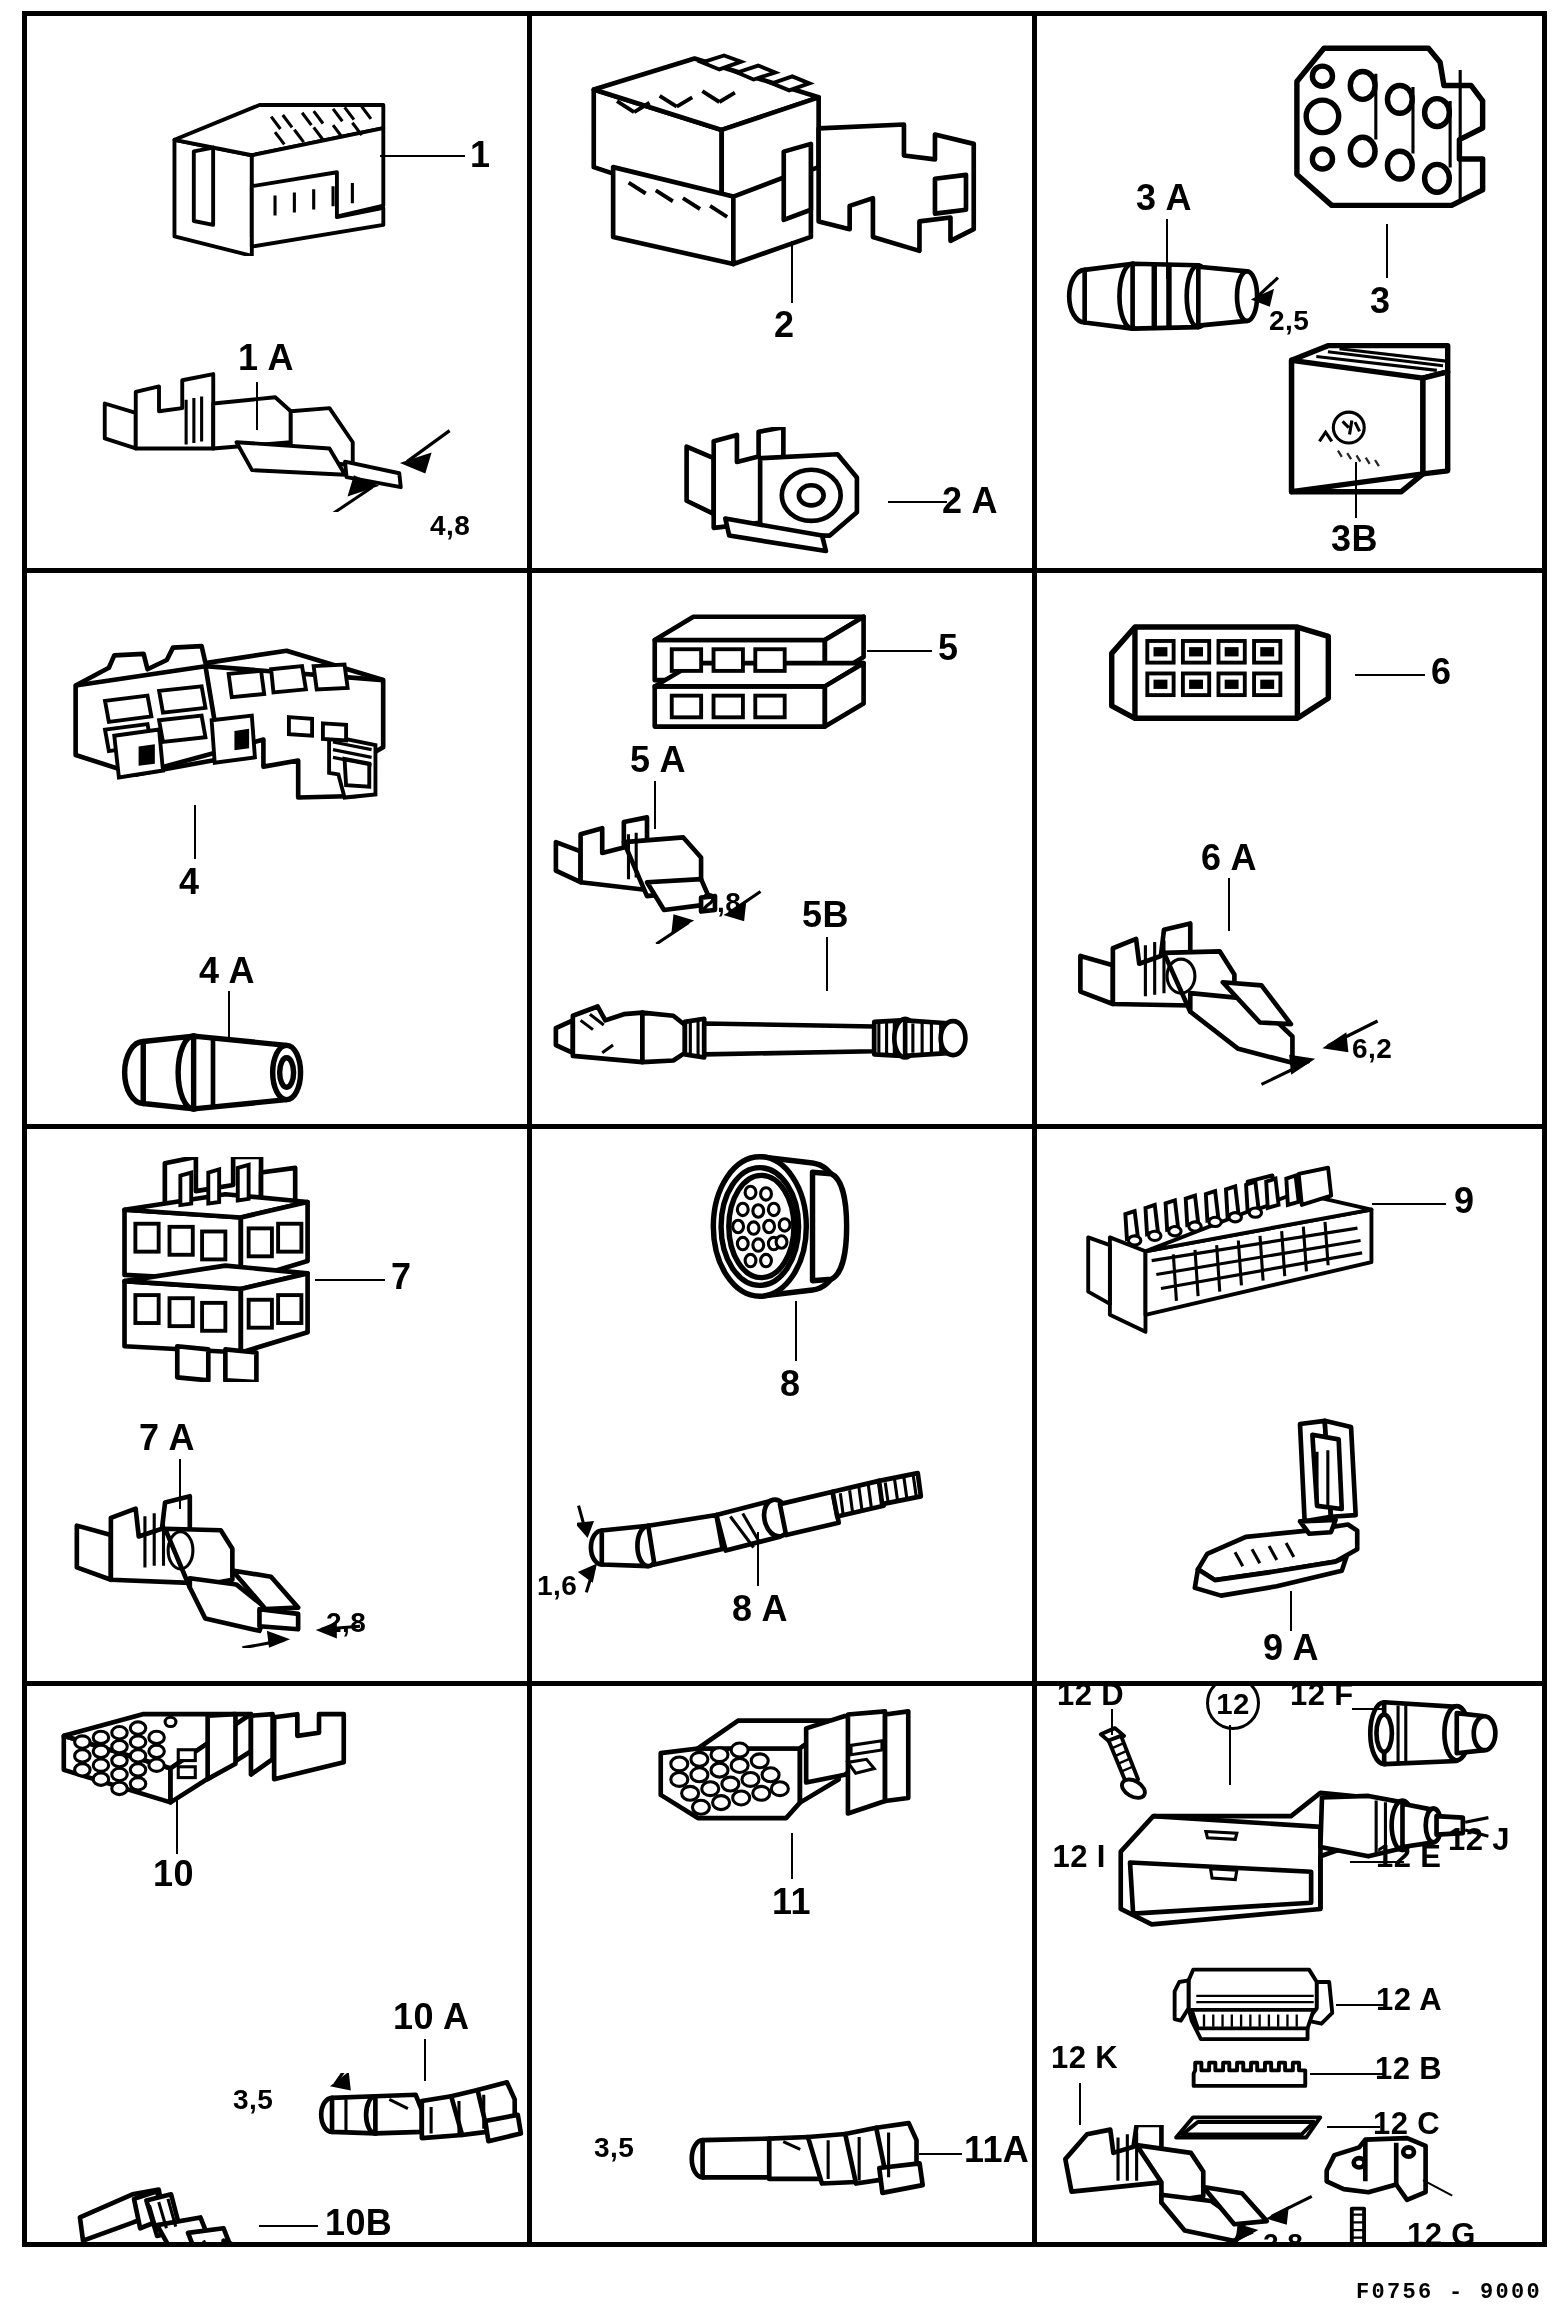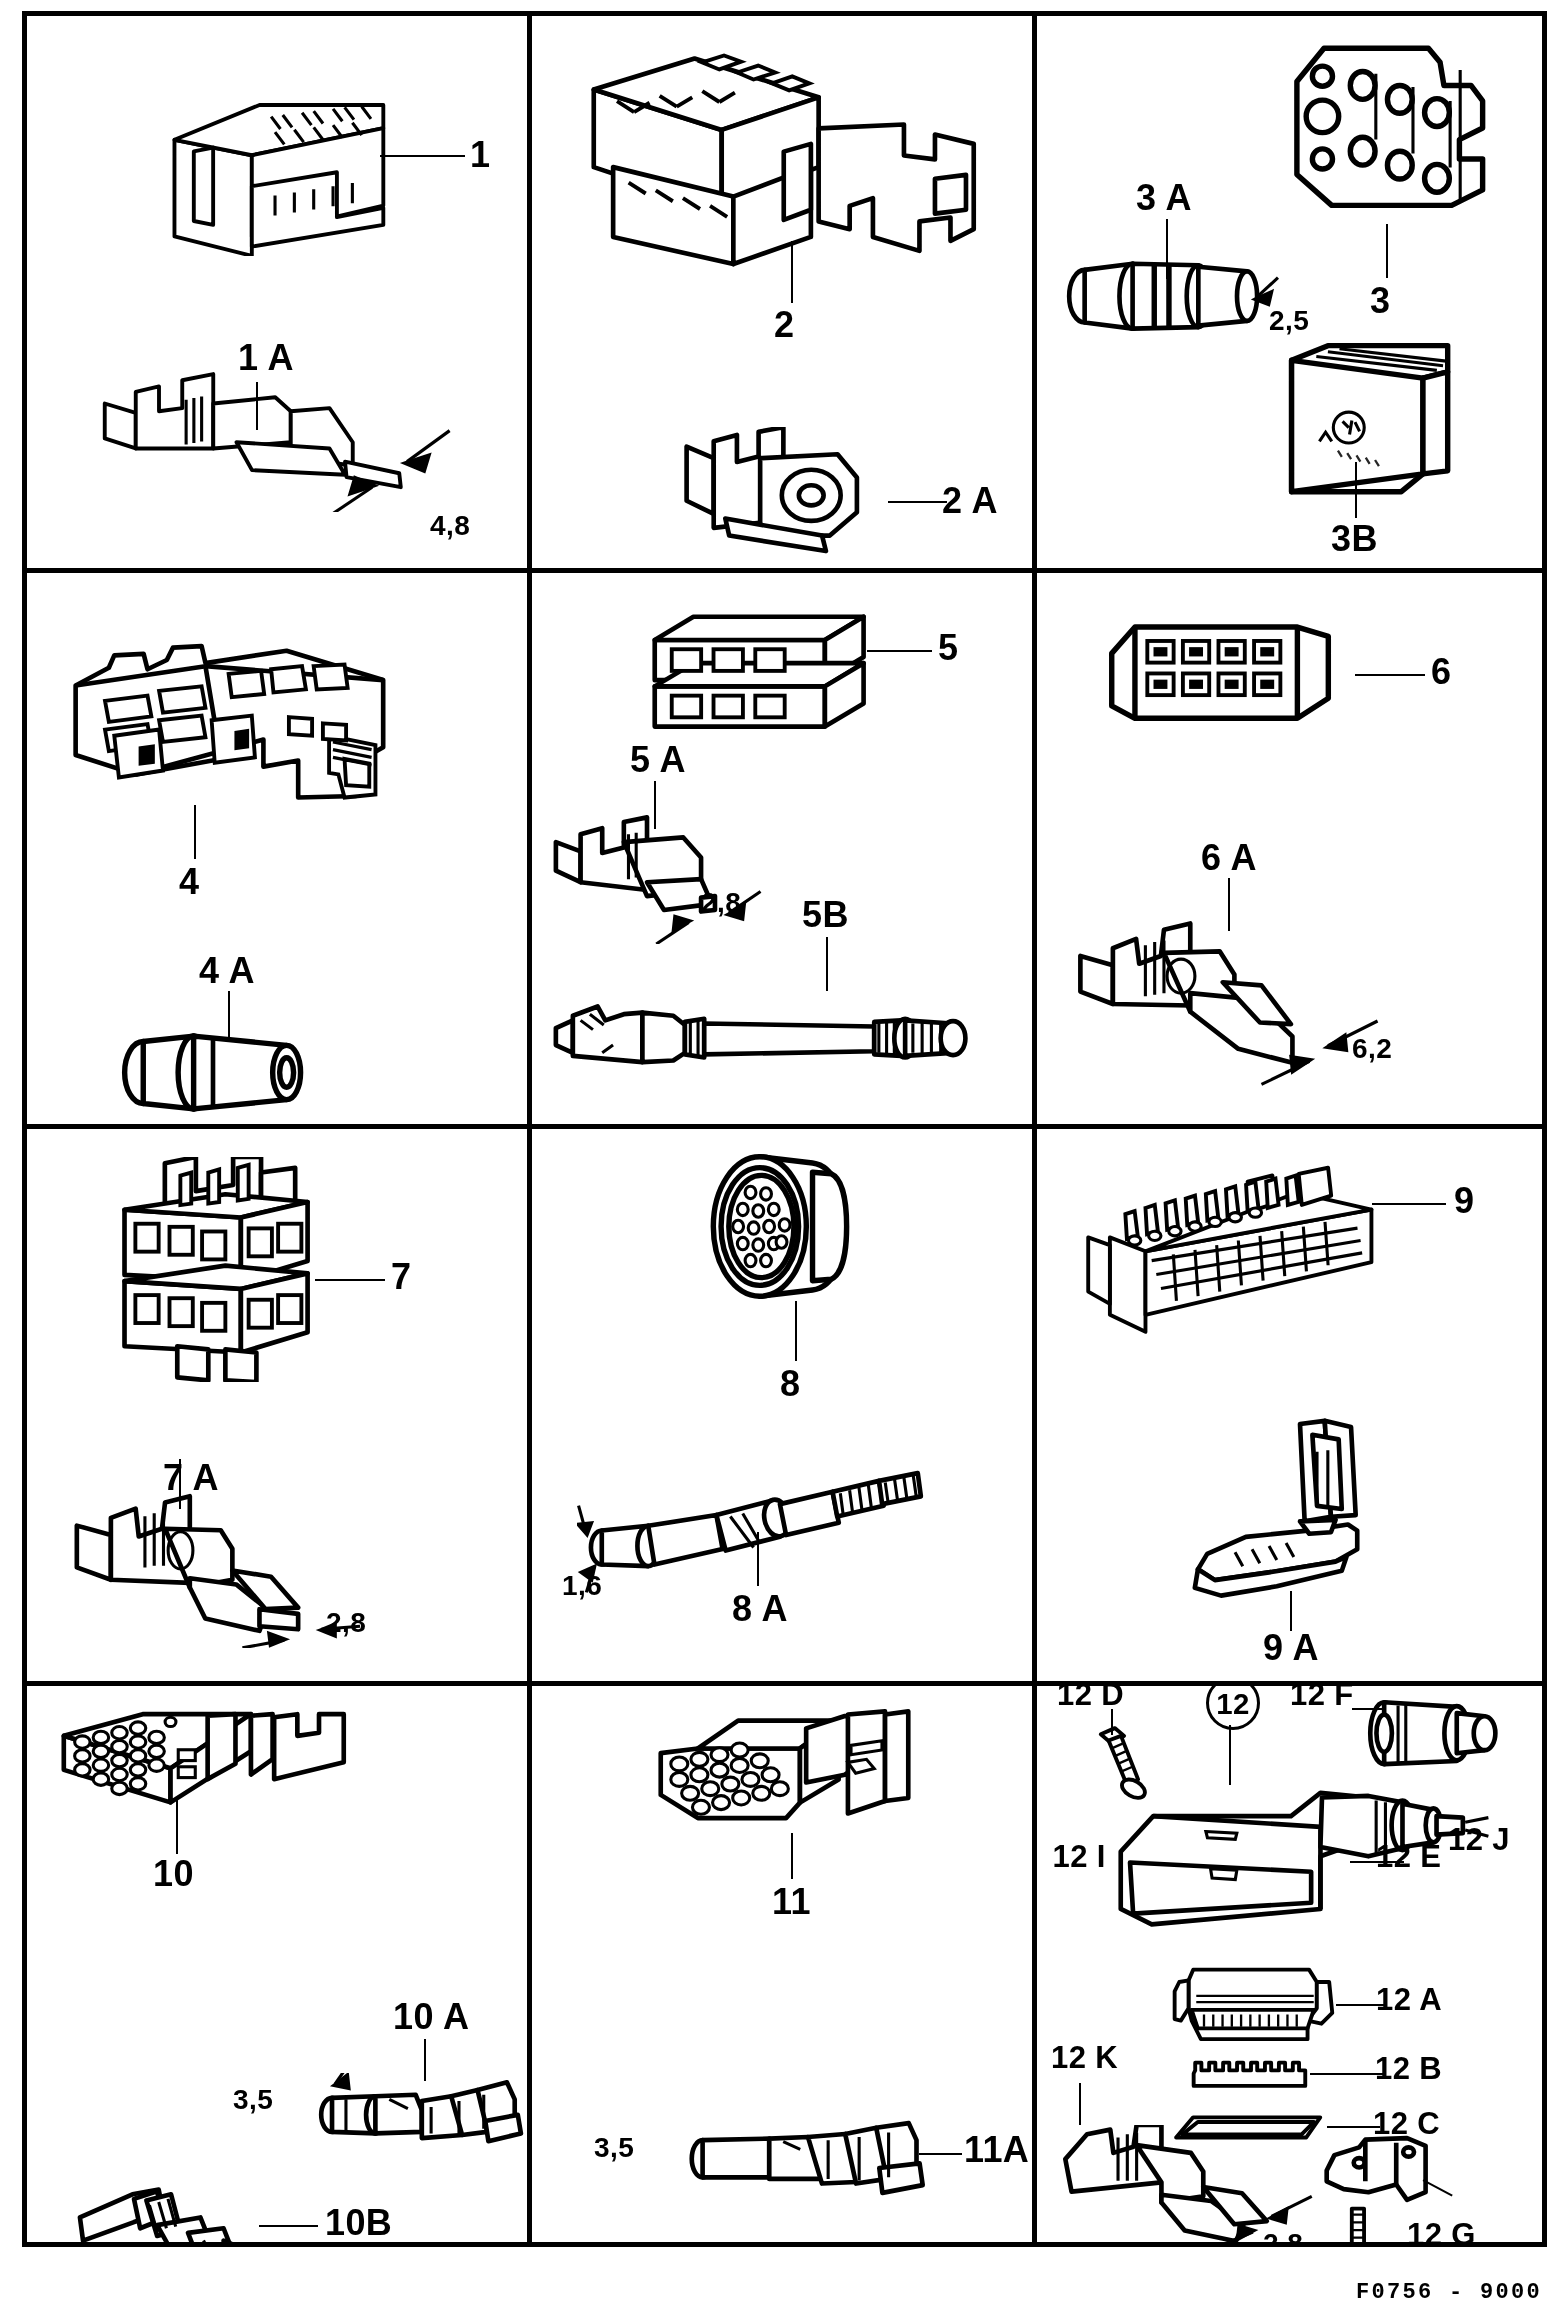--- a/index.html
+++ b/index.html
@@ -505,21 +505,21 @@
           </g>
           <g stroke="#000" stroke-width="4" fill="#000">
             <path d="M380 172 L330 176" fill="none"></path>
             <path d="M328 177 l20 -8 l0 16 z"></path>
             <path d="M228 200 L282 190" fill="none"></path>
             <path d="M284 189 l-20 8 l-2 -16 z"></path>
           </g>
         </svg>
       </div>
       <div class="lead v" style="left:152px; top:330px; height:50px;"></div>
-      <div class="lbl big" style="left:136px; top:291px;margin-top:40px;">7 A</div>
+      <div class="lbl big" style="left:112px; top:291px;">7 A</div>
       <div class="lbl dim" style="left:299px; top:480px;">2,8</div>
     </div>
 
     <div class="cell c2 r3">
       <div class="art" style="left:144px; top:20px;">
         <svg width="194" height="155" viewBox="0 0 250 200">
           <g fill="#fff" stroke="#000" stroke-width="7" stroke-linejoin="round">
             <path d="M108 10 L176 18 C206 22 216 60 216 100 C216 140 206 178 176 182 L108 190 Z"></path>
             <ellipse cx="108" cy="100" rx="60" ry="90"></ellipse>
             <path d="M176 30 L200 32 C214 38 220 66 220 100 C220 134 214 162 200 168 L176 170 Z" fill="#fff"></path>
@@ -567,21 +567,21 @@
             <path d="M398 16 l4 28 M410 12 l4 28 M422 9 l4 28 M434 6 l4 28"></path>
           </g>
           <g stroke="#000" stroke-width="4" fill="#000">
             <path d="M2 46 L12 82" fill="none"></path>
             <path d="M13 84 l-12 -14 l18 -2 z"></path>
             <path d="M12 158 L22 126" fill="none"></path>
             <path d="M23 124 l-4 18 l-14 -10 z"></path>
           </g>
         </svg>
       </div>
-      <div class="lbl dim" style="left:30px; top:443px;">1,6</div>
+      <div class="lbl dim" style="left:5px; top:443px;">1,6</div>
       <div class="lead v" style="left:225px; top:403px; height:54px;"></div>
       <div class="lbl big" style="left:200px; top:462px;">8 A</div>
     </div>
 
     <div class="cell c3 r3">
       <div class="art" style="left:28px; top:31px;">
         <svg width="325" height="178" viewBox="0 0 420 230">
           <g fill="#fff" stroke="#000" stroke-width="5" stroke-linejoin="round">
             <path d="M58 100 L58 200 L104 222 L104 118 Z"></path>
             <path d="M30 100 L30 170 L58 186 L58 110 Z"></path>

